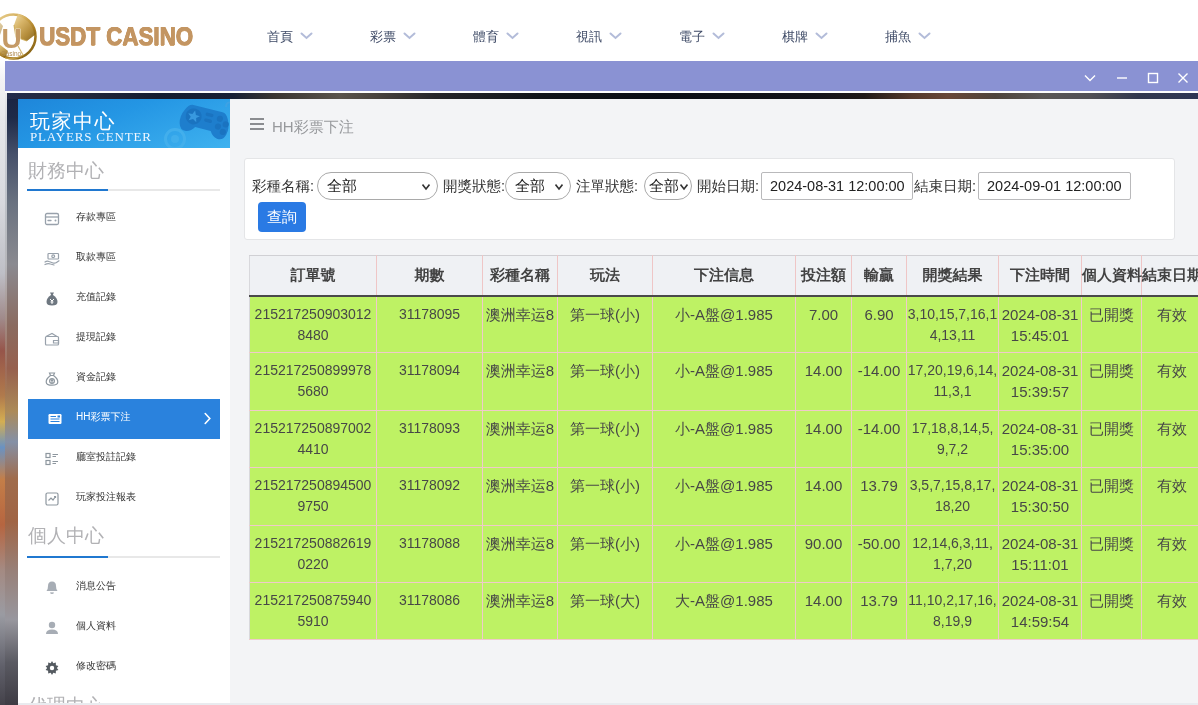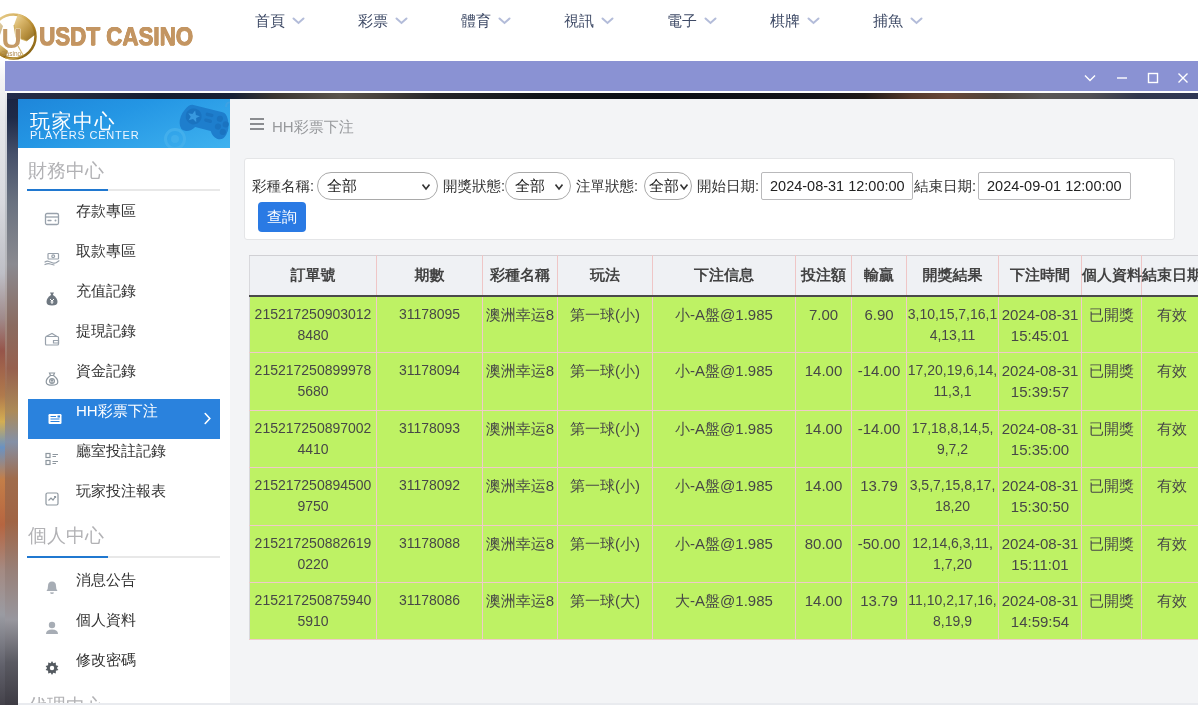--- a/index.html
+++ b/index.html
@@ -6,21 +6,21 @@
 html,body { width:1198px; height:705px; overflow:hidden; position:relative;
   font-family:"Liberation Sans", sans-serif; background:#fff; }
 
 
 .topbar { position:absolute; left:0; top:0; width:1198px; height:61px; background:#fff; }
 .logo-coin { position:absolute; left:-10px; top:13px; width:47px; height:47px; }
 .logo-text { position:absolute; left:39px; top:21px; font-size:26px; font-weight:bold;
   transform:scaleX(0.86); transform-origin:left center; color:#c39562;
   text-shadow:0.8px 0 0 #c39562, -0.4px 0 0 #c39562, 0 0.6px 0 #cfa26c, 0 -0.5px 0 #b98a55; }
 .nav { position:absolute; top:0; left:0; height:61px; }
-.nav-item { position:absolute; top:12px; font-size:15px; color:#3e4a66; white-space:nowrap; }
+.nav-item { position:absolute; top:28px; font-size:13px; color:#3e4a66; white-space:nowrap;margin-left:12px; }
 .nav-item svg { margin-left:7px; vertical-align:1px; }
 
 
 .titlebar { position:absolute; left:5px; top:61px; width:1193px; height:30px; background:#8a92d3; }
 .tb-ico { position:absolute; }
 
 
 .win-topline { position:absolute; left:5px; top:91px; width:1193px; height:2px; background:#fdfdfd; }
 .win-topdark { position:absolute; left:6px; top:93px; width:1192px; height:6px;
   background:linear-gradient(90deg,#232c4c 0%,#252a3c 5%,#141c30 13%,#182034 19%,#3a3632 22.5%,#5a544c 28%,#4a443e 31%,#26262a 36%,#101419 45%,#0a0d14 55%,#14141a 68%,#201a18 72%,#553a2c 76%,#684738 79%,#4e443c 83%,#5a5755 87%,#515055 91%,#32384e 95%,#2e3654 100%); }
@@ -29,27 +29,27 @@
 .leftstrip-b { position:absolute; left:5px; top:93px; width:13px; height:612px;
   background:linear-gradient(180deg,#1a2342 0%,#1e2a48 4%,#46506a 10%,#6a7280 18%,#8a8a90 28%,#8a6b60 38%,#96604e 45%,#ac8a58 52%,#8490a6 57%,#a06c4c 63%,#a06444 70%,#988078 78%,#98979e 86%,#5a5a62 93%,#3e3c44 100%); }
 .win-topline2 { position:absolute; left:5px; top:93px; width:2px; height:300px;
   background:linear-gradient(180deg,rgba(255,255,255,.9),rgba(255,255,255,0)); }
 
 
 .sidebar { position:absolute; left:18px; top:99px; width:212px; height:606px; background:#fff; }
 .side-head { position:absolute; left:0; top:0; width:212px; height:49px; overflow:hidden;
   background:linear-gradient(160deg,#1e86da 0%,#2496e4 40%,#3fb2ef 100%); }
 .sh-title { position:absolute; left:12px; top:9px; font-size:20px; color:#fff; letter-spacing:1.5px; }
-.sh-sub { position:absolute; left:12px; top:30px; font-size:11px; color:#f0f7ff; letter-spacing:0.8px; }
+.sh-sub { position:absolute; left:12px; top:30px; font-size:13px; color:#f0f7ff; letter-spacing:0.8px;font-family:Liberation Serif, serif; }
 .side-section { position:absolute; left:10px; font-size:19px; color:#b2b2b5; }
 .side-div { position:absolute; left:9px; width:193px; height:2px; background:#e8e8e8; }
 .side-div i { position:absolute; left:0; top:0; width:81px; height:2px; background:#2078d0; display:block; }
 .mi { position:absolute; left:0; width:212px; height:40px; }
 .mi .ic { position:absolute; left:26px; top:12px; width:16px; height:16px; }
-.mi .tx { position:absolute; left:58px; top:3px; font-size:15px; color:#333; white-space:nowrap; }
+.mi .tx { position:absolute; left:58px; top:11px; font-size:10px; color:#333; white-space:nowrap; }
 .mi.sel { left:10px; width:192px; background:#2a82dd; }
 .mi.sel .ic { left:19px; }
 .mi.sel .tx { left:48px; color:#fff; }
 .mi.sel .arr { position:absolute; right:9px; top:13px; }
 
 
 .content { position:absolute; left:230px; top:99px; width:968px; height:606px; background:#f3f4f6; }
 .c-head { position:absolute; left:20px; top:16px; font-size:15px; color:#97999c; }
 .c-head .bars { display:inline-block; width:14px; margin-right:8px; vertical-align:-1px; }
 .c-head .bars i { display:block; height:2px; background:#8a8c90; margin:3px 0; }
@@ -390,21 +390,21 @@
           <td>2024-08-31<br>15:30:50</td>
           <td>已開獎</td>
           <td>有效</td>
     </tr>
     <tr>
       <td class="n">215217250882619<br>0220</td>
           <td class="n">31178088</td>
           <td>澳洲幸运8</td>
           <td>第一球(小)</td>
           <td>小-A盤@1.985</td>
-          <td>80.00</td>
+          <td>90.00</td>
           <td>-50.00</td>
           <td class="n">12,14,6,3,11,<br>1,7,20</td>
           <td>2024-08-31<br>15:11:01</td>
           <td>已開獎</td>
           <td>有效</td>
     </tr>
     <tr>
       <td class="n">215217250875940<br>5910</td>
           <td class="n">31178086</td>
           <td>澳洲幸运8</td>

